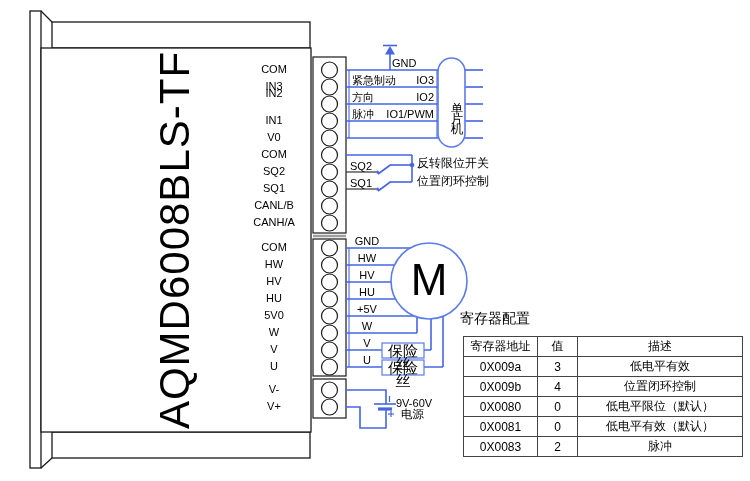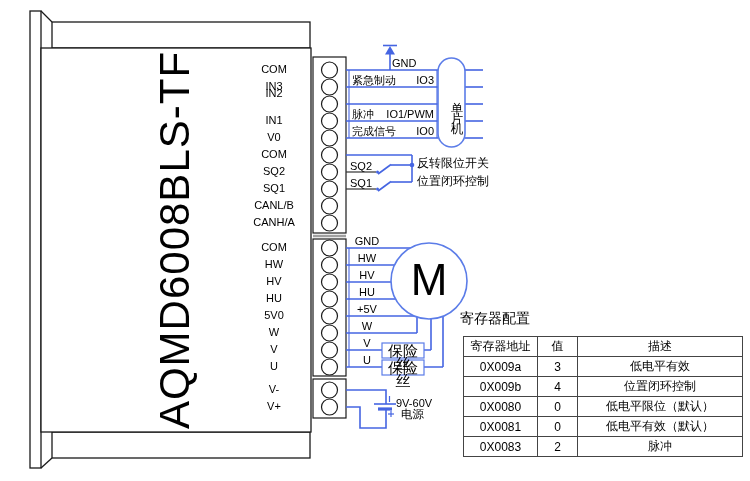--- a/index.html
+++ b/index.html
@@ -176,27 +176,27 @@
   <div class="tlabel" style="top:360px">U</div>
 
   <div class="tlabel" style="top:383px">V-</div>
   <div class="tlabel" style="top:400px">V+</div>
 
   <div class="pw" style="left:392px;top:57px">GND</div>
   <div class="cell" style="top:70px">
     <span>紧急制动</span>
     <span>IO3</span>
   </div>
+  <div class="cell" style="top:87px">
+    <span>方向</span>
+    <span>IO2</span>
+  </div>
   <div class="cell" style="top:104px">
     <span>脉冲</span>
     <span>IO1/PWM</span>
-  </div>
-  <div class="cell" style="top:121px">
-    <span>完成信号</span>
-    <span>IO0</span>
   </div>
   <div class="mcu-text">单片机</div>
 
   <div class="sqlabel" style="left:350px;top:160px">SQ2</div>
   <div class="sqlabel" style="left:350px;top:177px">SQ1</div>
   <div class="swname" style="top:157px">反转限位开关</div>
   <div class="swname" style="top:175px">位置闭环控制</div>
 
   <div class="wlabel" style="top:235px">GND</div>
   <div class="wlabel" style="top:252px">HW</div>

